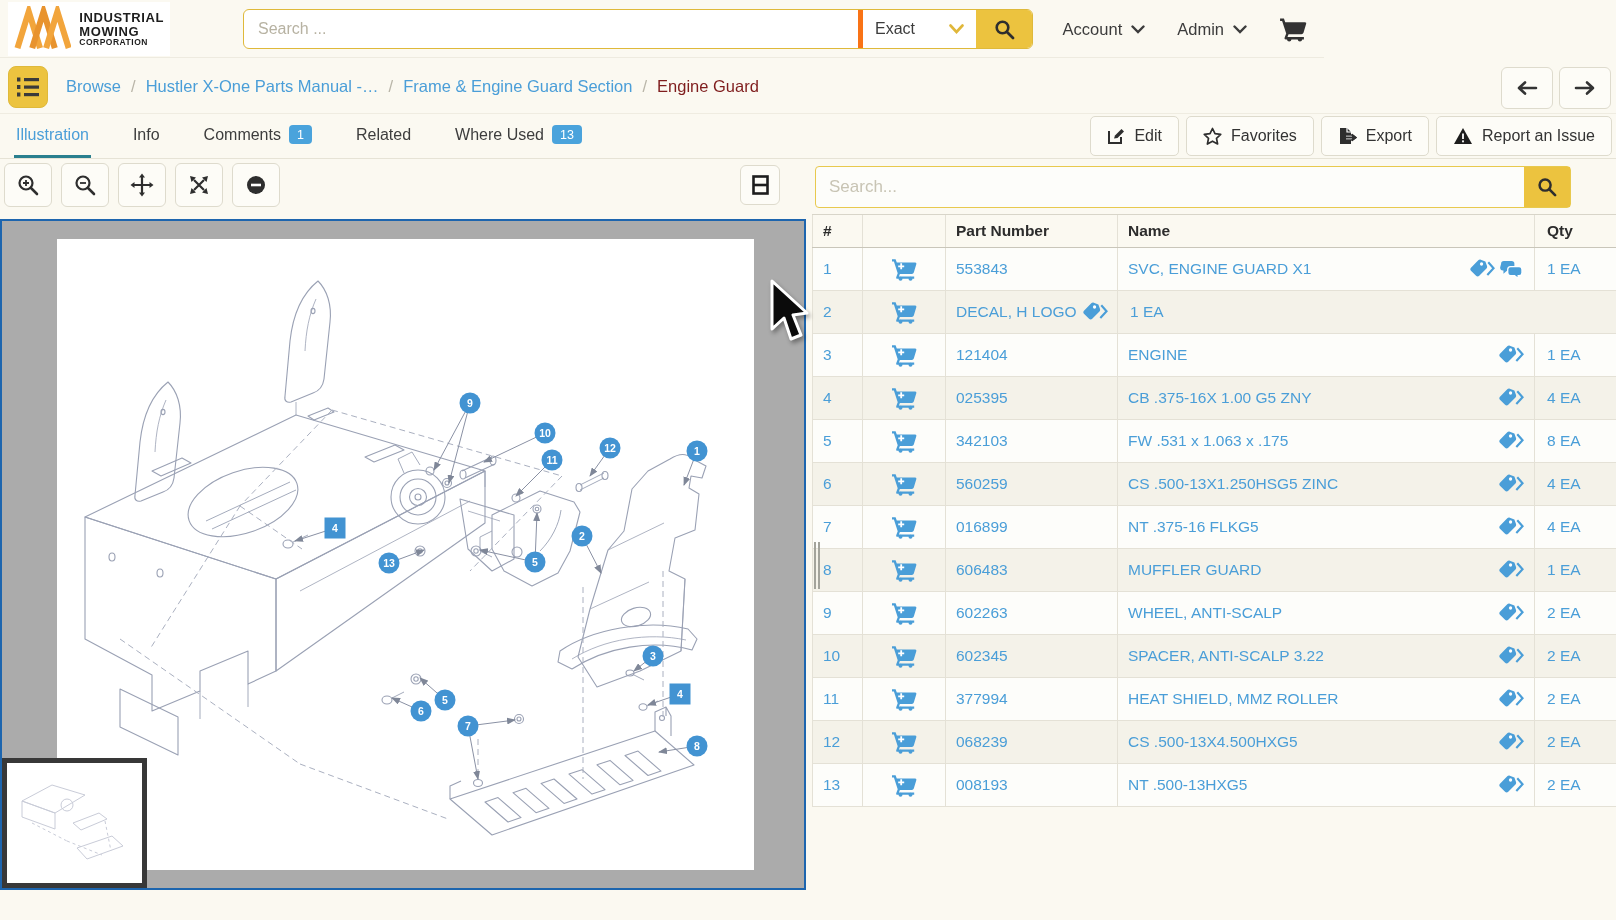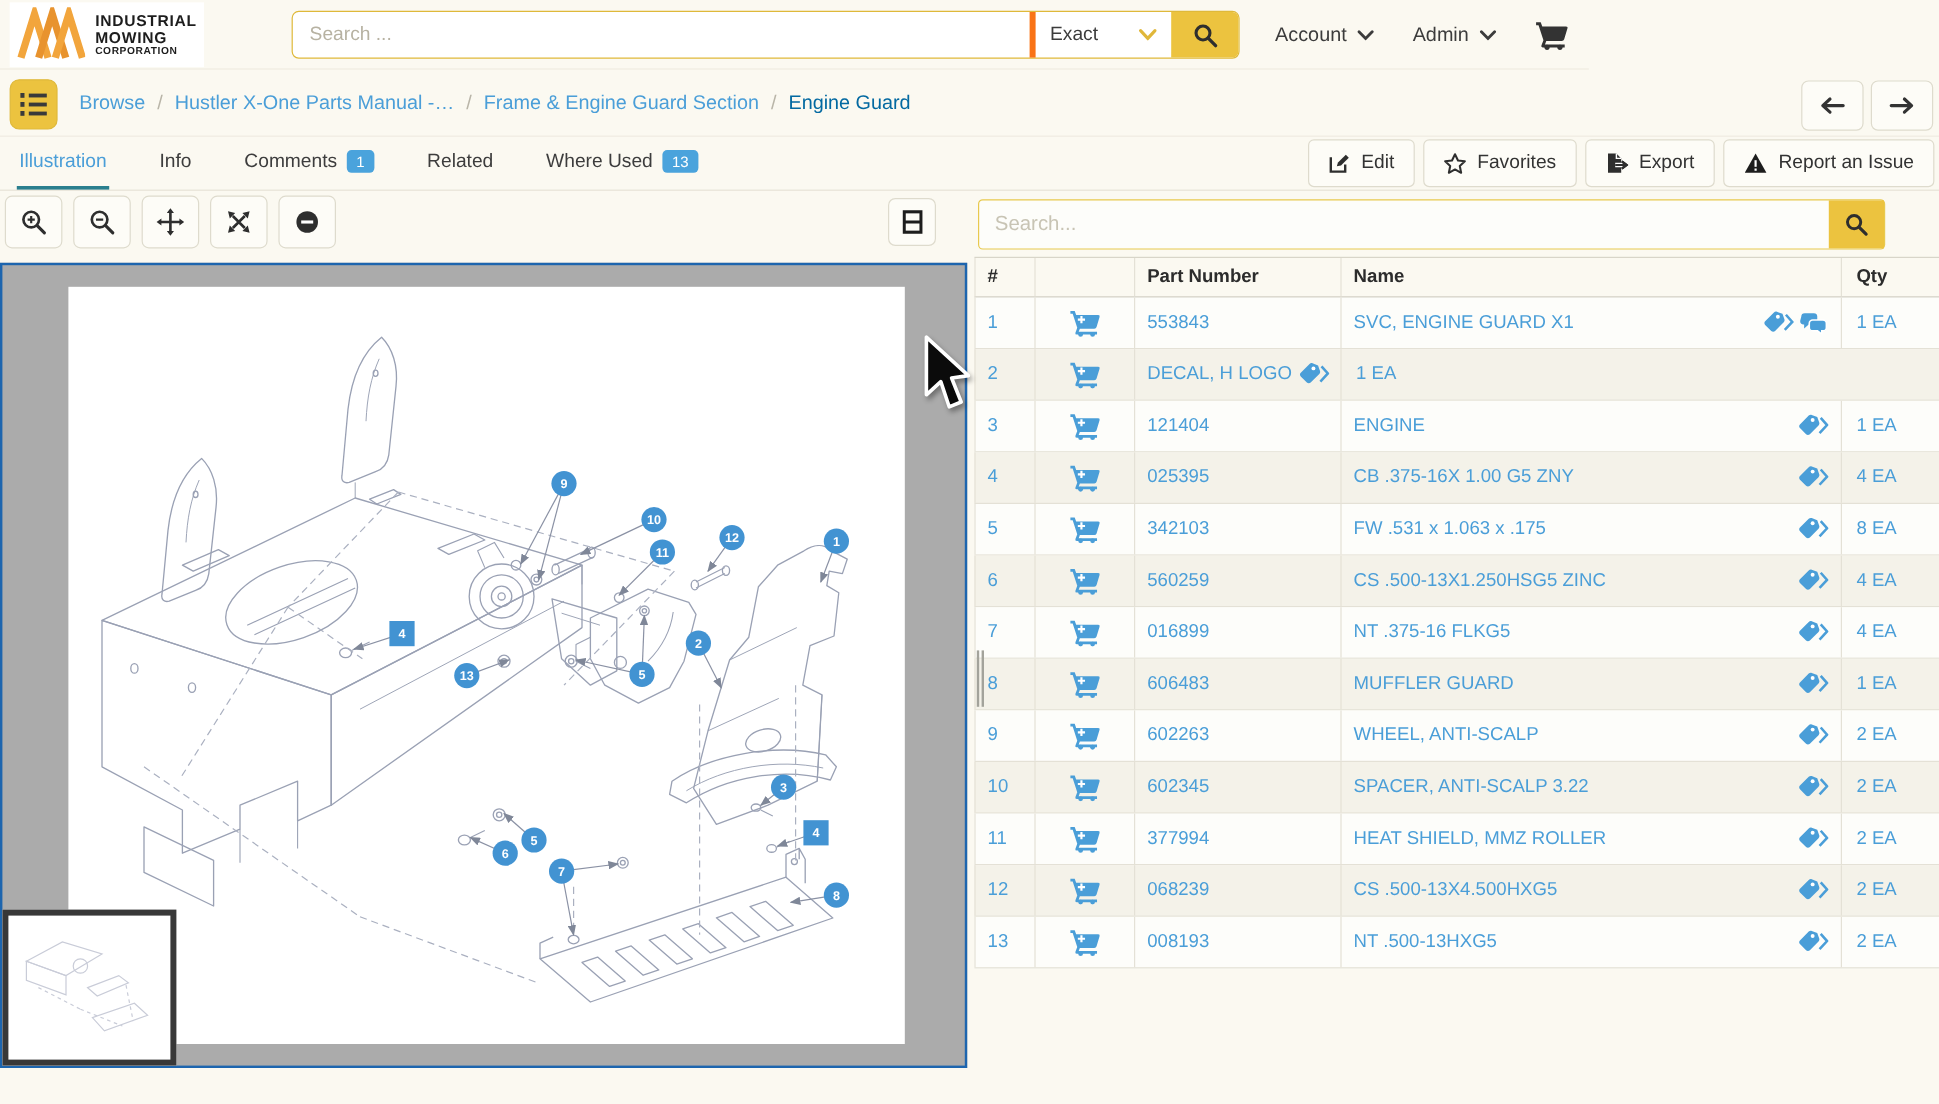--- a/index.html
+++ b/index.html
@@ -27,21 +27,21 @@
   .search-btn { width:56px; background:var(--accent); border:none; border-radius:0 5px 5px 0; display:flex; align-items:center; justify-content:center; cursor:pointer; }
   .topnav { position:absolute; right:16px; top:0; height:58px; display:flex; align-items:center; gap:32px; }
   .topnav .navitem { display:flex; align-items:center; gap:9px; font-size:16.5px; color:#3c3c3c; cursor:pointer; }
 
   
   .crumbrow { position:absolute; left:0; top:58px; width:1616px; height:56px; border-bottom:1px solid #efece1; }
   .toc-btn { position:absolute; left:8px; top:8px; width:40px; height:42px; background:var(--accent); border:1px solid var(--accentBorder); border-radius:8px; display:flex; align-items:center; justify-content:center; cursor:pointer; }
   .crumbs { position:absolute; left:66px; top:0; height:56px; display:flex; align-items:center; gap:10px; font-size:16.5px; }
   .crumbs .link { color:var(--blue); cursor:pointer; }
   .crumbs .sep { color:#b9b5a8; }
-  .crumbs .current { color:#0369a1; }
+  .crumbs .current { color:#7f1d1d; }
   .navarrows { position:absolute; right:5px; top:9px; display:flex; gap:6px; }
   .navarrows .abtn { width:52px; height:42px; background:#fdfcf7; border:1px solid #dedbcd; border-radius:6px; display:flex; align-items:center; justify-content:center; cursor:pointer; }
 
   
   .tabrow { position:absolute; left:0; top:114px; width:1616px; height:45px; border-bottom:1px solid #e6e3d6; display:flex; align-items:stretch; }
   .tabs { display:flex; margin-left:14px; gap:40px; }
   .tab { display:flex; align-items:center; gap:8px; font-size:16px; color:#3d3d3d; cursor:pointer; border-bottom:3px solid transparent; padding:0 2px; }
   .tab.active { color:var(--blue); border-bottom-color:var(--teal); }
   .badge { background:#4aa3dc; color:#fff; font-size:12.5px; border-radius:4px; padding:2.5px 8px; }
   .actions { margin-left:auto; margin-right:4px; display:flex; gap:7px; align-items:center; }

